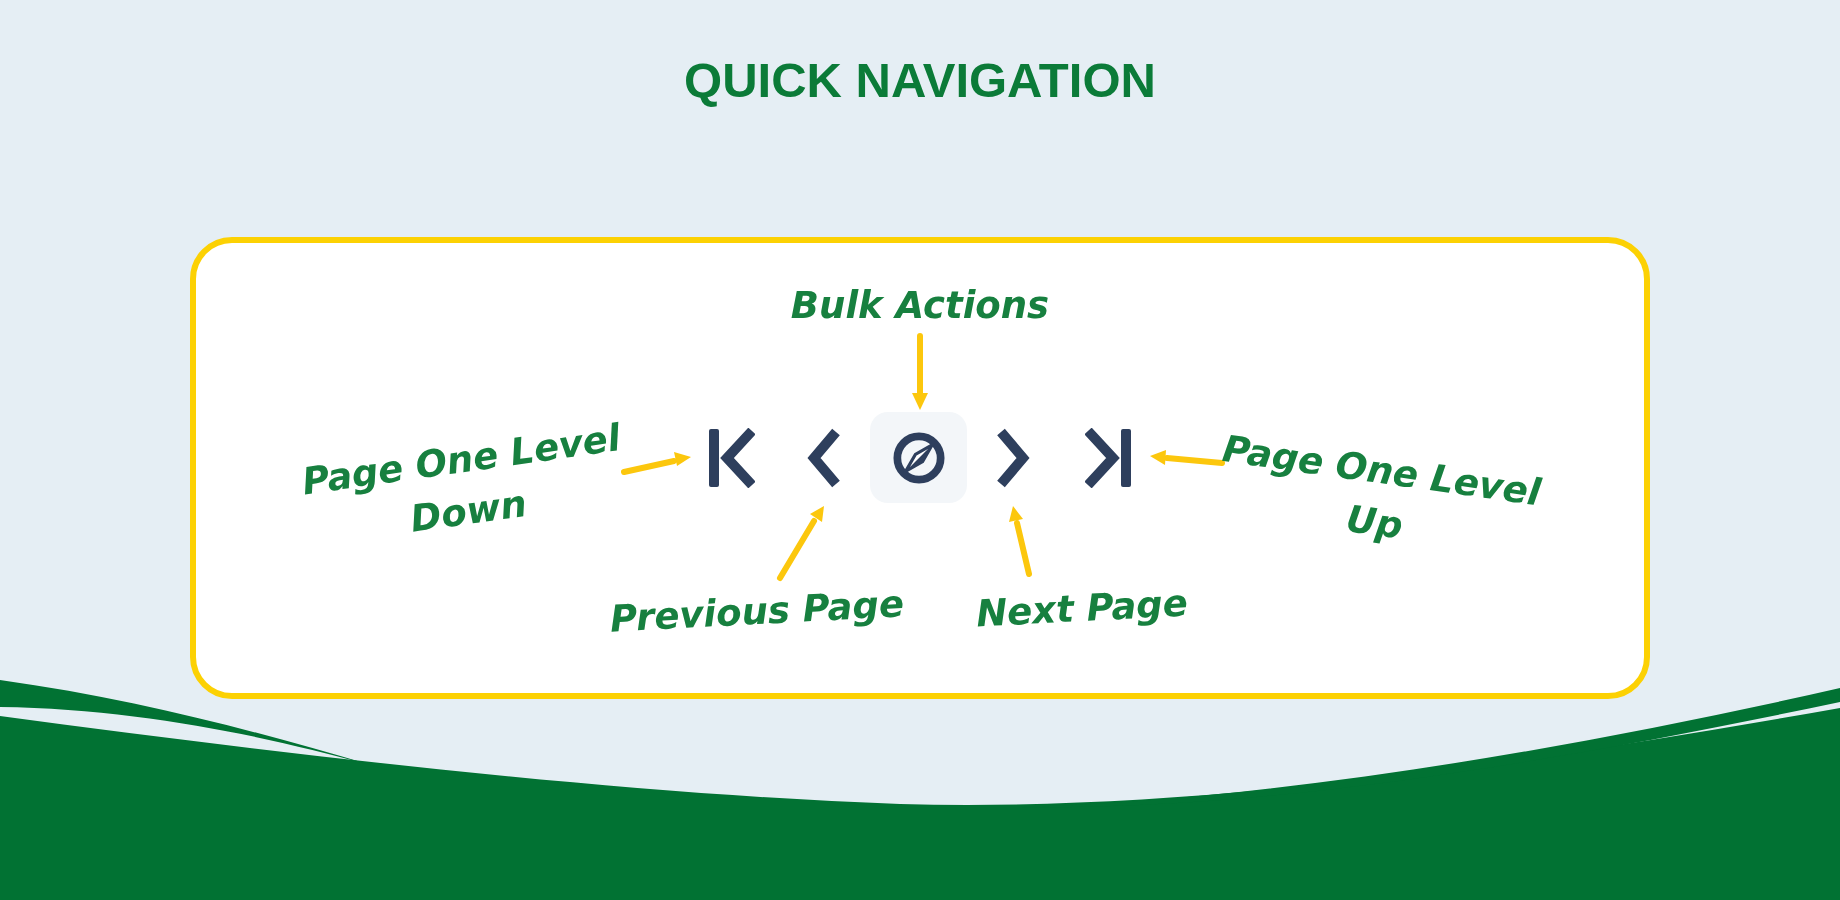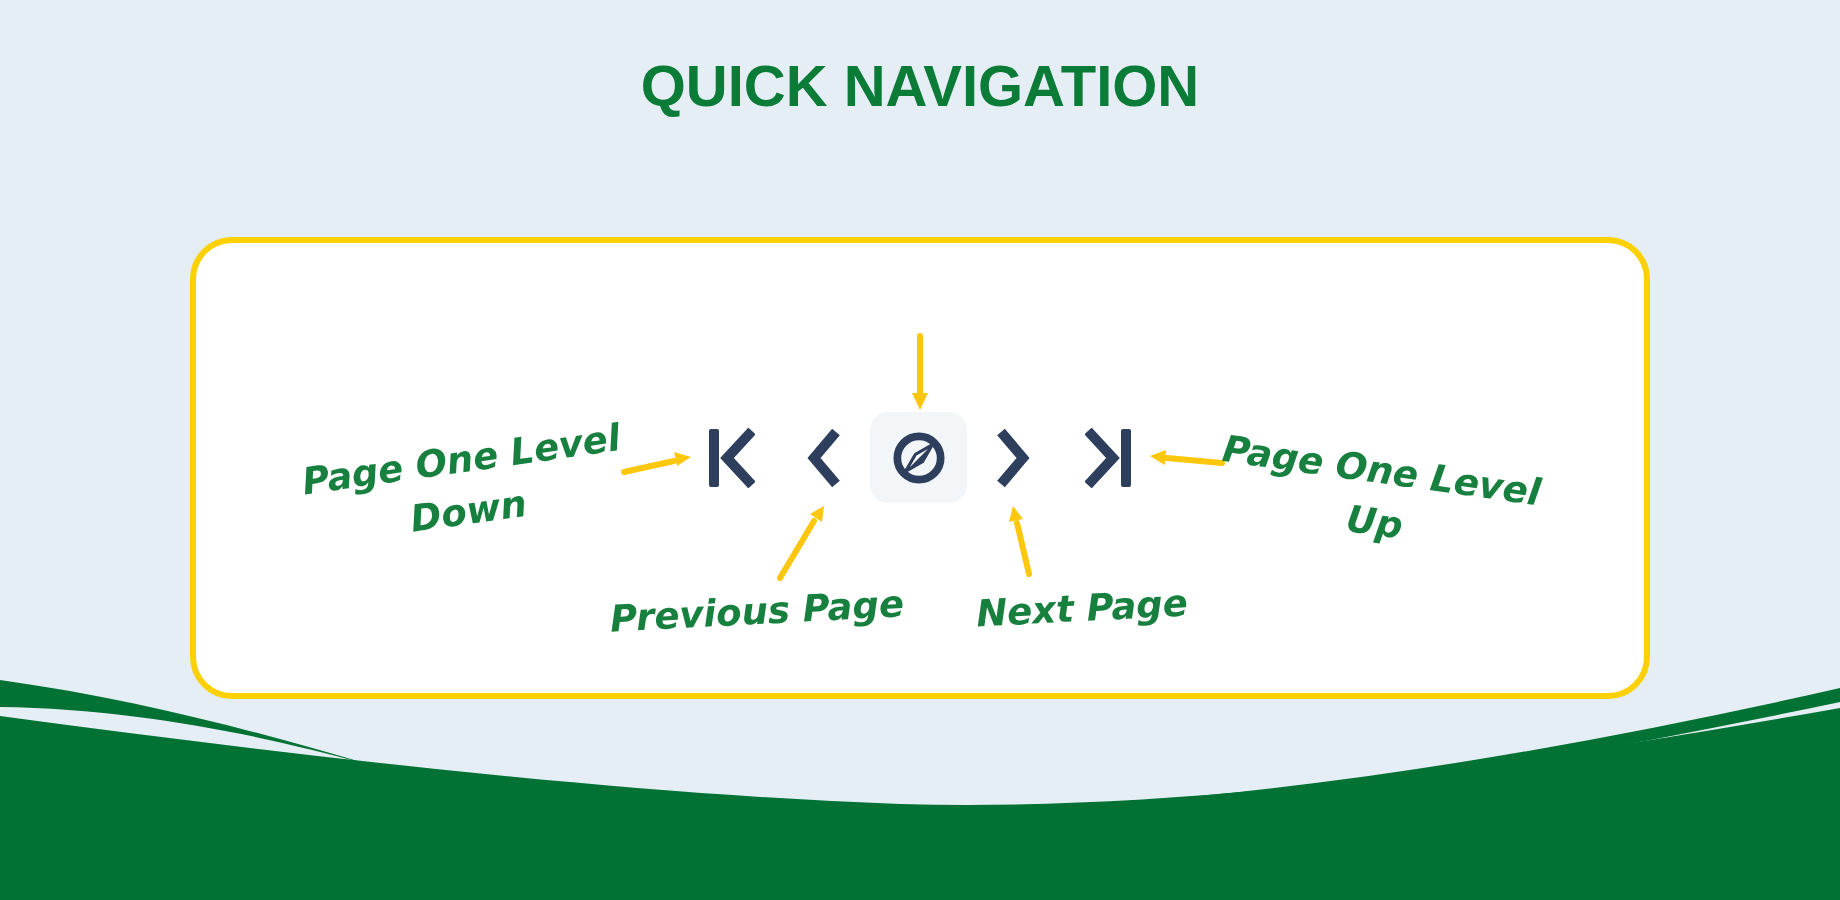--- a/index.html
+++ b/index.html
@@ -8,21 +8,21 @@
     --icon-navy:#2e3f5d; --compass-tile-bg:#f3f6f9; --wave-green:#017233;
   }
   html,body{margin:0;padding:0;}
   .stage{
     position:relative; width:1840px; height:900px; overflow:hidden;
     background:var(--background);
     font-family:"Liberation Sans", sans-serif;
   }
   .page-title{
     position:absolute; left:0; right:0; top:52px;
-    text-align:center; font-size:58px; font-weight:bold;
+    text-align:center; font-size:49px; font-weight:bold;
     color:var(--title-green); letter-spacing:0px;
   }
   .card{
     position:absolute; left:190px; top:237px; width:1460px; height:462px;
     background:var(--card-bg); border:6px solid var(--card-border);
     border-radius:42px; box-sizing:border-box;
   }
   .hand{
     position:absolute; color:var(--label-green);
     font-family:"DejaVu Sans", cursive;
@@ -105,20 +105,23 @@
 
   <svg class="nav-icon" style="left:995px; top:428px;" width="36" height="60" viewBox="0 0 36 60">
     <path class="nav-stroke" d="M6,4 L28,30 L6,56"></path>
   </svg>
 
   <svg class="nav-icon" style="left:1085px; top:428px;" width="46" height="60" viewBox="0 0 46 60">
     <path class="nav-stroke" d="M3,3 L28,30 L3,57"></path>
     <rect class="nav-fill" x="36" y="1" width="10" height="58" rx="2"></rect>
   </svg>
 
+  <div class="hand lbl-bulk">
+    <span>Bulk Actions</span>
+  </div>
 
   <div class="hand lbl-down">
     <div>Page One Level</div>
     <div>Down</div>
   </div>
 
   <div class="hand lbl-up">
     <div>Page One Level</div>
     <div>Up</div>
   </div>

